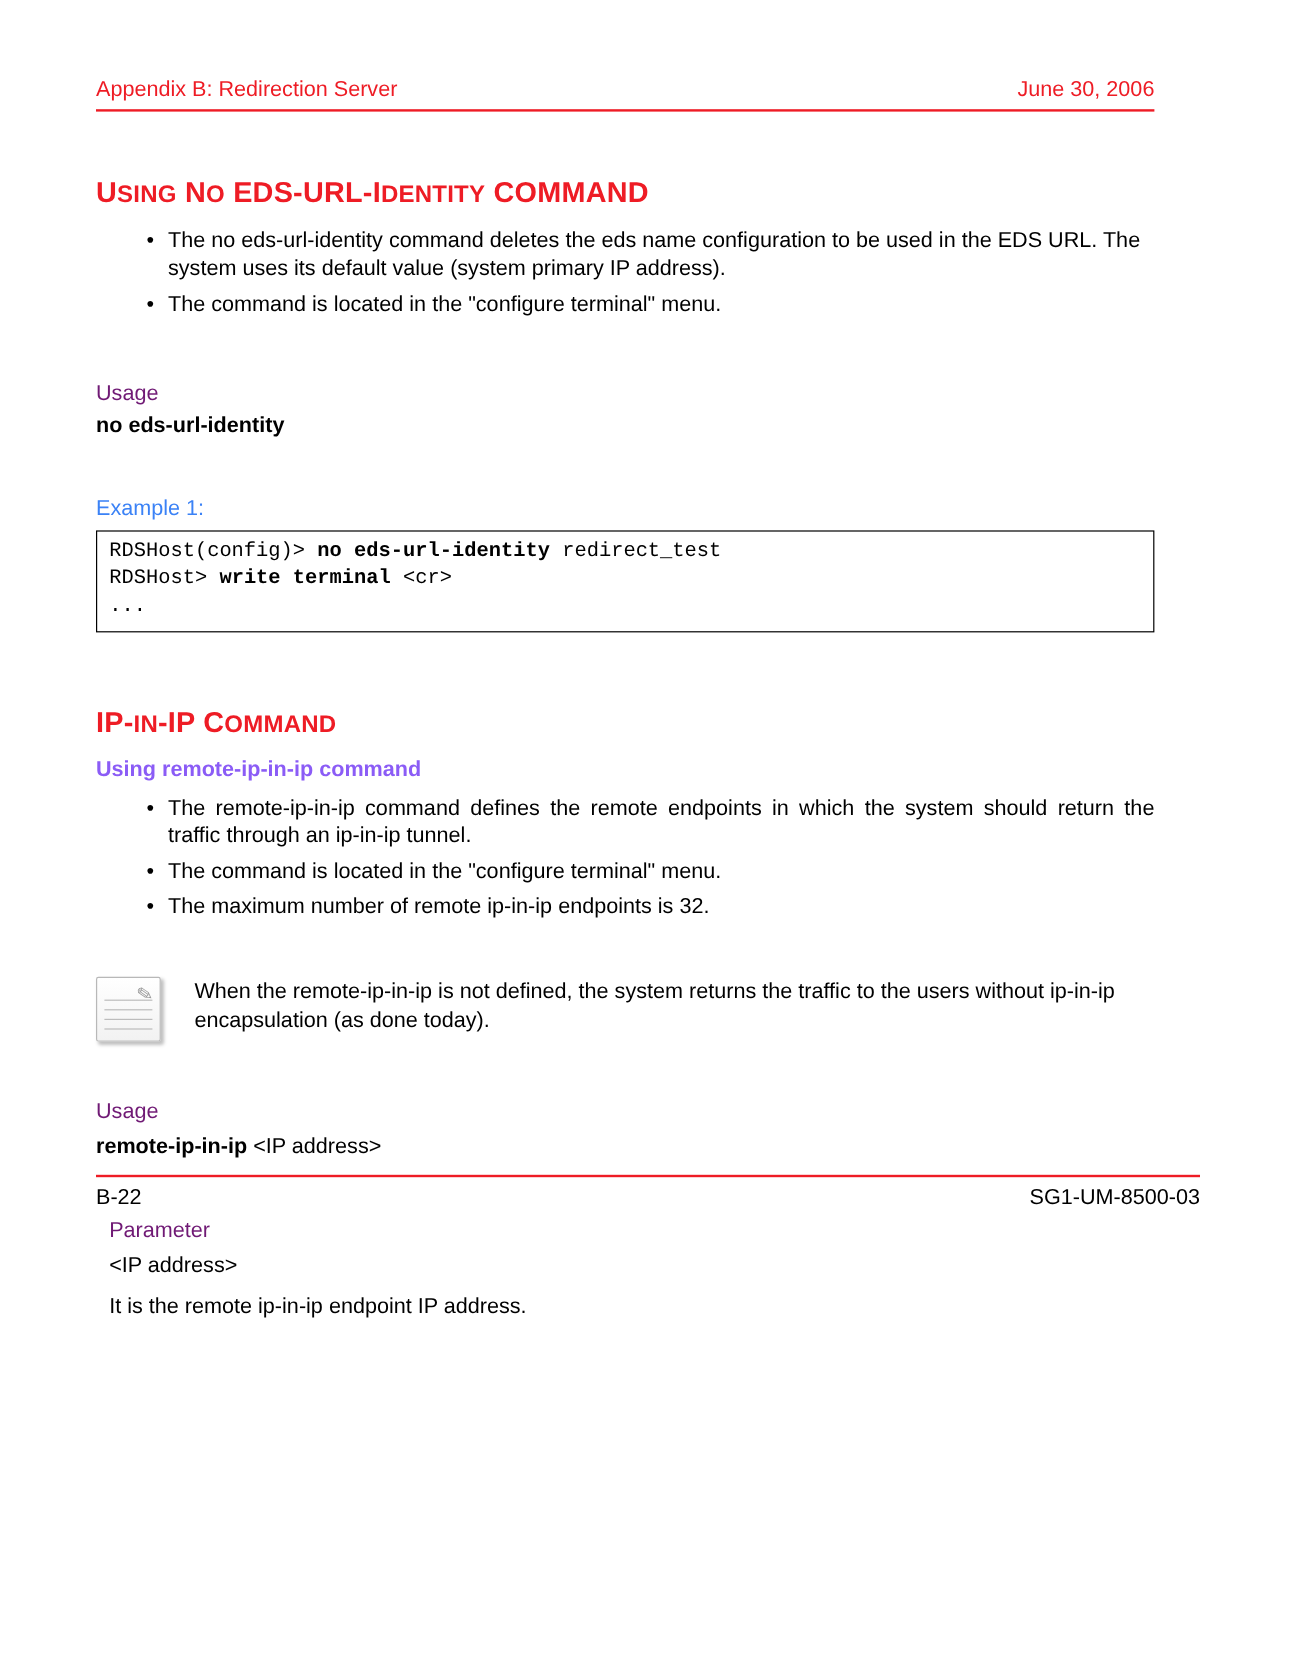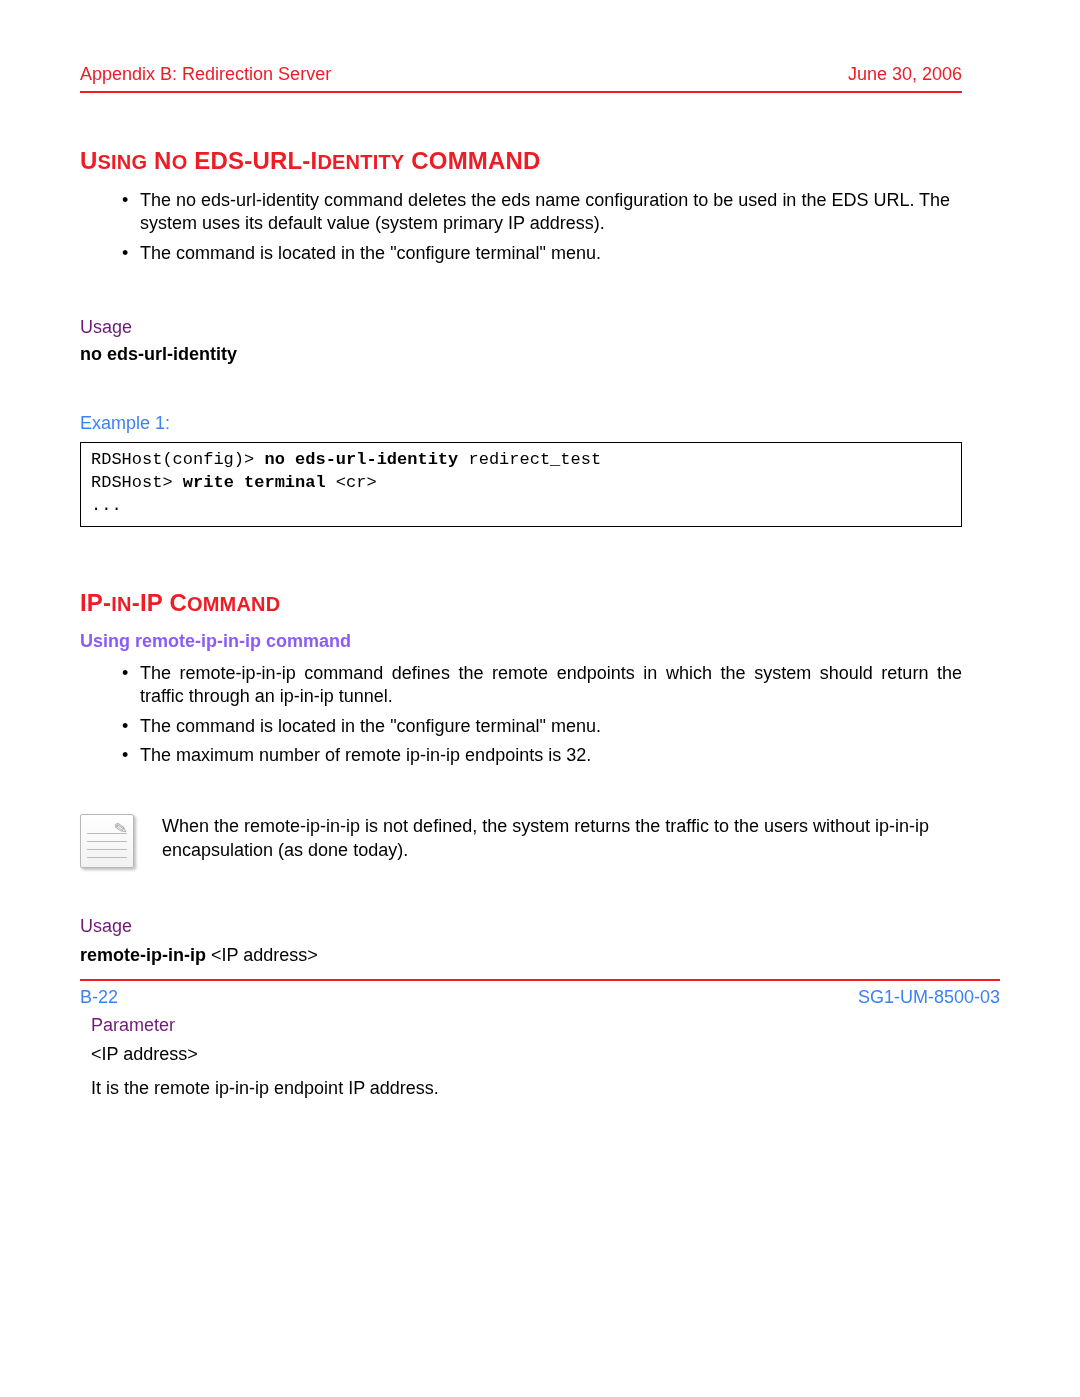--- a/index.html
+++ b/index.html
@@ -2,21 +2,21 @@
 <html><head>
 <meta charset="utf-8">
 <style>
   * { box-sizing: border-box; margin: 0; padding: 0; }
   html, body { width: 1080px; height: 1397px; background: #fff; font-family: Arial, Helvetica, sans-serif; color: #000; }
   .page { position: relative; width: 1080px; height: 1056px; padding: 64px 118px 60px 80px; }
   .header-row { display: flex; justify-content: space-between; font-size: 18px; color: #ee1c25; }
   .header-rule { border: none; border-top: 2px solid #ee1c25; margin-top: 6px; }
   .footer { position: absolute; left: 80px; right: 80px; bottom: 48px; }
   .footer-rule { border: none; border-top: 2px solid #ee1c25; margin-bottom: 6px; }
-  .footer-row { display: flex; justify-content: space-between; font-size: 18px; color: #3b82f6; }
+  .footer-row { display: flex; justify-content: space-between; font-size: 18px; color: #000000; }
   .content { margin-top: 54px; }
   h2.section { font-size: 24px; color: #ee1c25; font-weight: bold; font-variant: small-caps; letter-spacing: 0.2px; margin-bottom: 14px; }
   ul.bullets { list-style: none; margin-left: 42px; }
   ul.bullets li { position: relative; padding-left: 18px; font-size: 18px; line-height: 1.3; margin-bottom: 6px; }
   ul.bullets li::before { content: "•"; position: absolute; left: 0; top: 0; font-size: 18px; }
   .justify { text-align: justify; }
   .label-red { color: #701a75; font-size: 18px; margin-top: 48px; margin-bottom: 6px; }
   .label-red.first { margin-top: 52px; }
   .bold18 { font-weight: bold; font-size: 18px; }
   .body18 { font-size: 18px; line-height: 1.35; }

